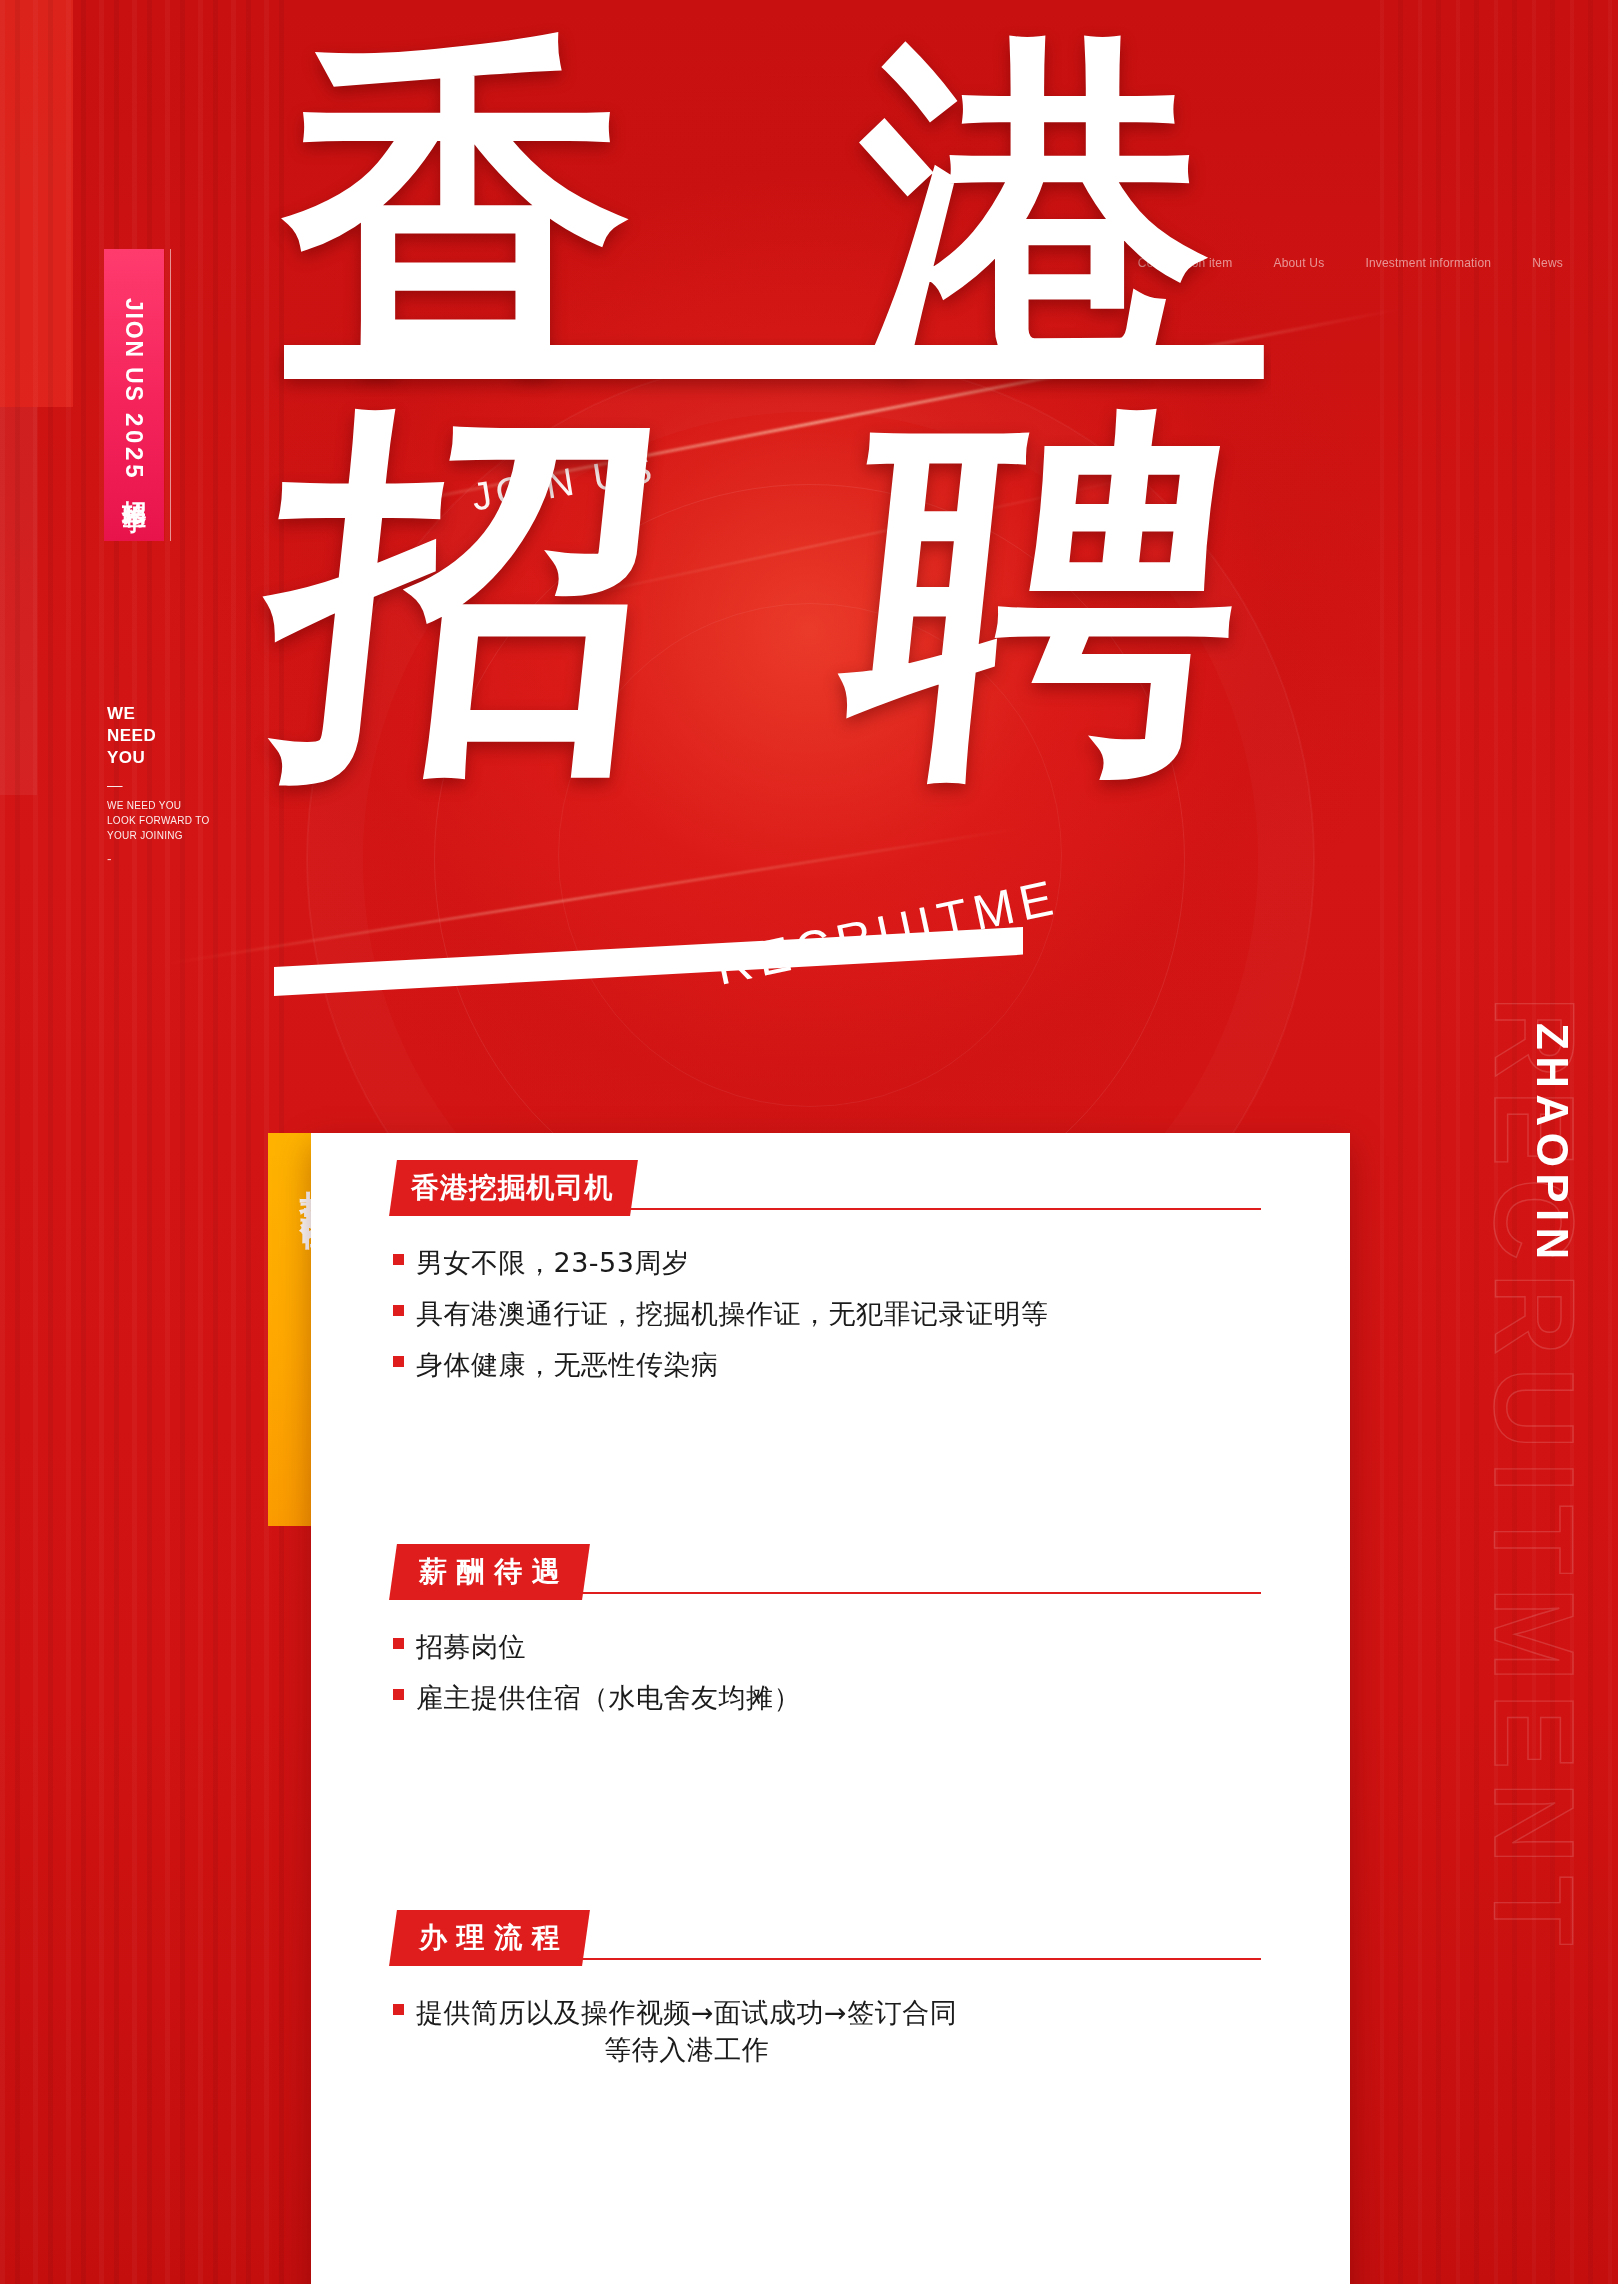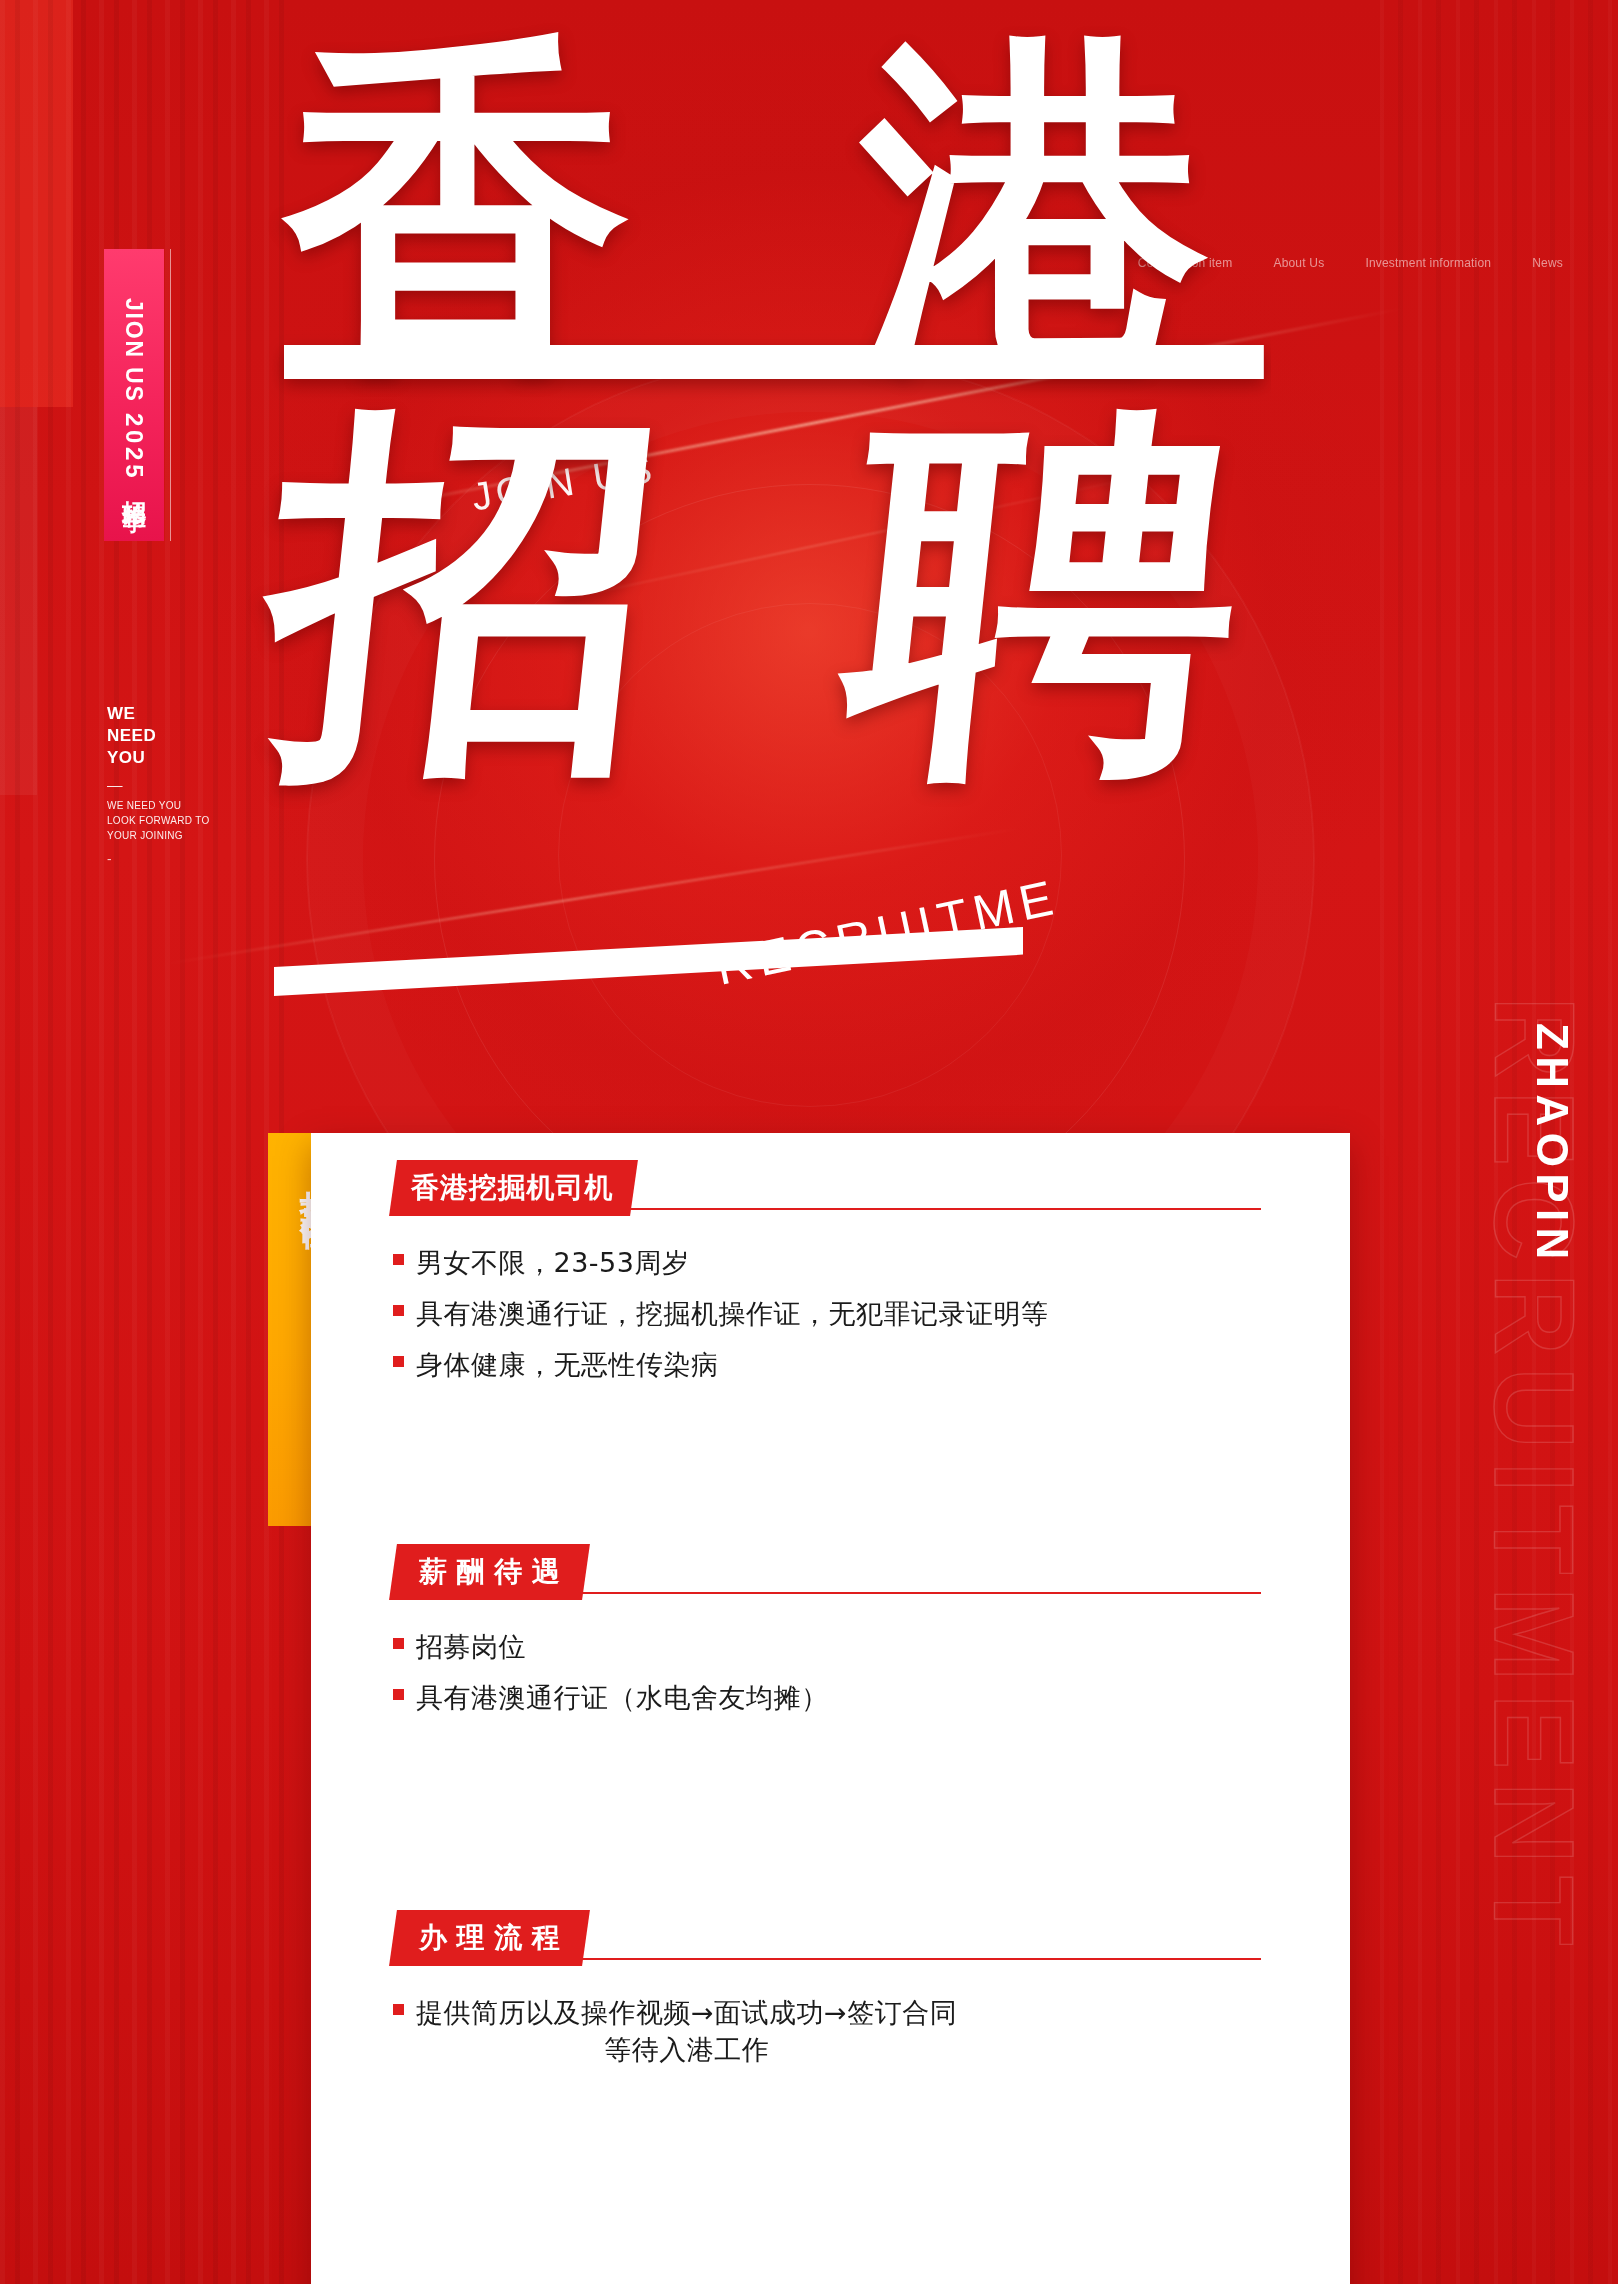--- a/index.html
+++ b/index.html
@@ -285,21 +285,21 @@
         <span class="txt">薪 酬 待 遇</span>
       </div>
       <div class="sec-rule" style="left:0;width:868px;top:48px;"></div>
       <div class="bullets">
         <div class="bi">
           <span class="sq"></span>
           <span class="bt">招募岗位</span>
         </div>
         <div class="bi">
           <span class="sq"></span>
-          <span class="bt">具有港澳通行证（水电舍友均摊）</span>
+          <span class="bt">雇主提供住宿（水电舍友均摊）</span>
         </div>
       </div>
     </div>
 
     <div class="sec" style="top:777px;">
       <div class="sec-head skew" style="padding-left:25.6px;padding-right:25.6px;">
         <span class="txt">办 理 流 程</span>
       </div>
       <div class="sec-rule" style="left:0;width:868px;top:48px;"></div>
       <div class="bullets">

